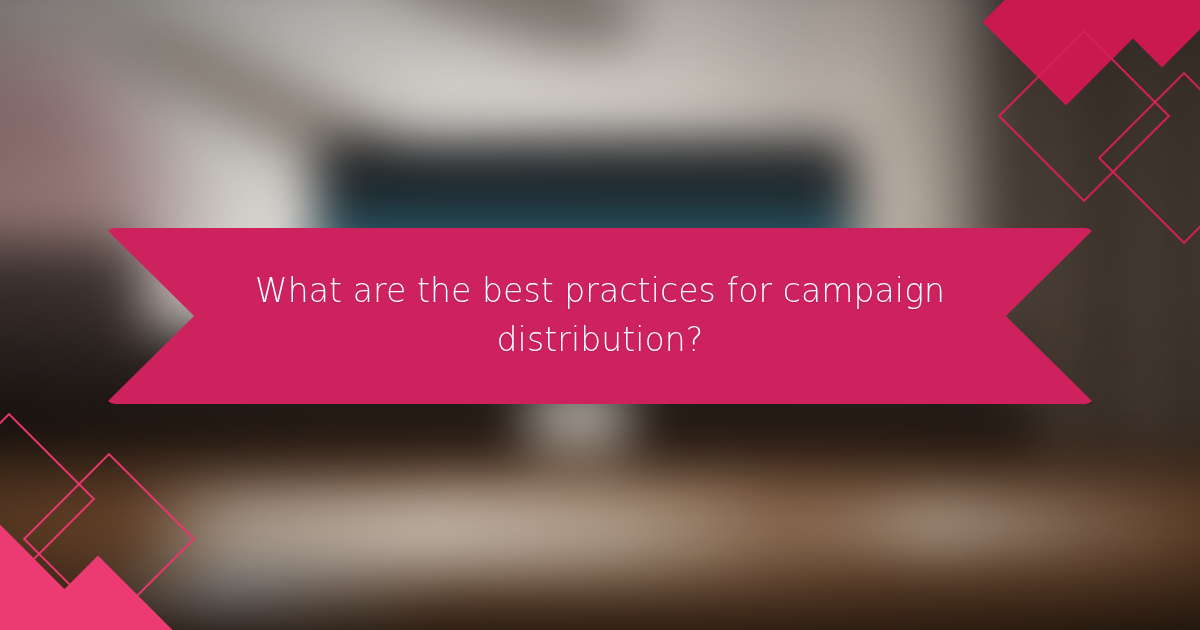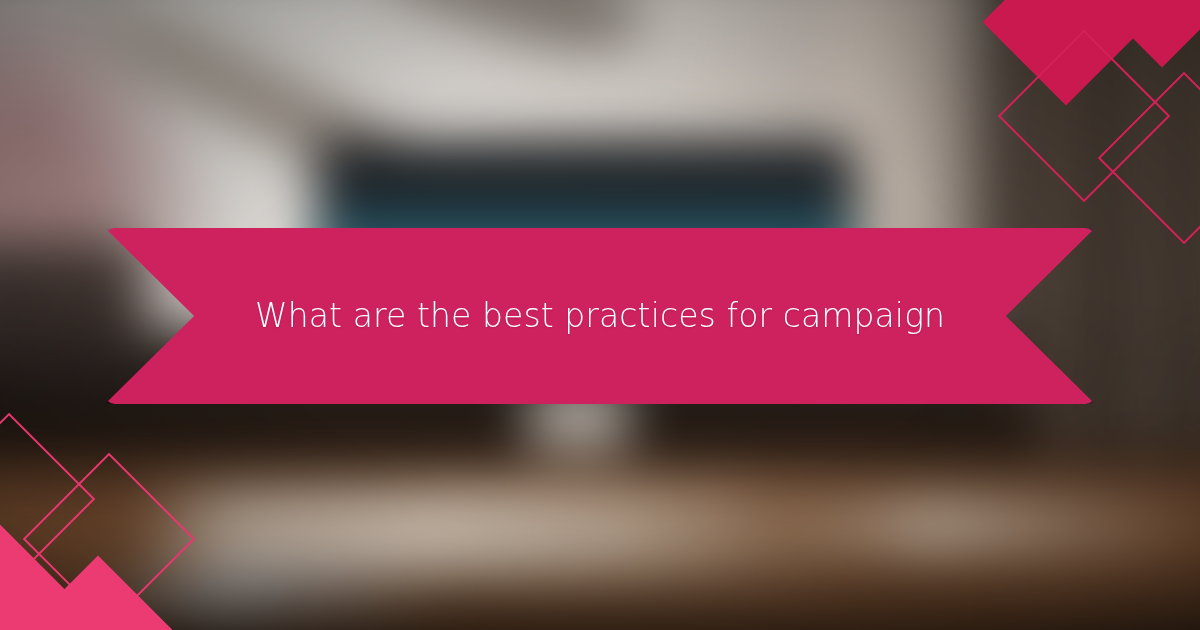--- a/index.html
+++ b/index.html
@@ -296,16 +296,17 @@
     <div class="dia outline-bl" style="left: 18px;  top: -10px; width: 118px; height: 118px;"></div>
     <div class="dia outline-bl" style="left: 118px; top: 30px;  width: 118px; height: 118px;"></div>
     <div class="dia solid-bl" style="left: 2px;   top: 92px;  width: 118px; height: 118px;"></div>
     <div class="dia solid-bl" style="left: 104px; top: 134px; width: 128px; height: 128px;"></div>
   </div>
 
   <div class="ribbon-wrap">
     <div class="ribbon"></div>
     <div class="ribbon-text">
       <span>What are the best practices for campaign</span>
+      <span>distribution?</span>
     </div>
   </div>
 
 </div>
 
 </body></html>

